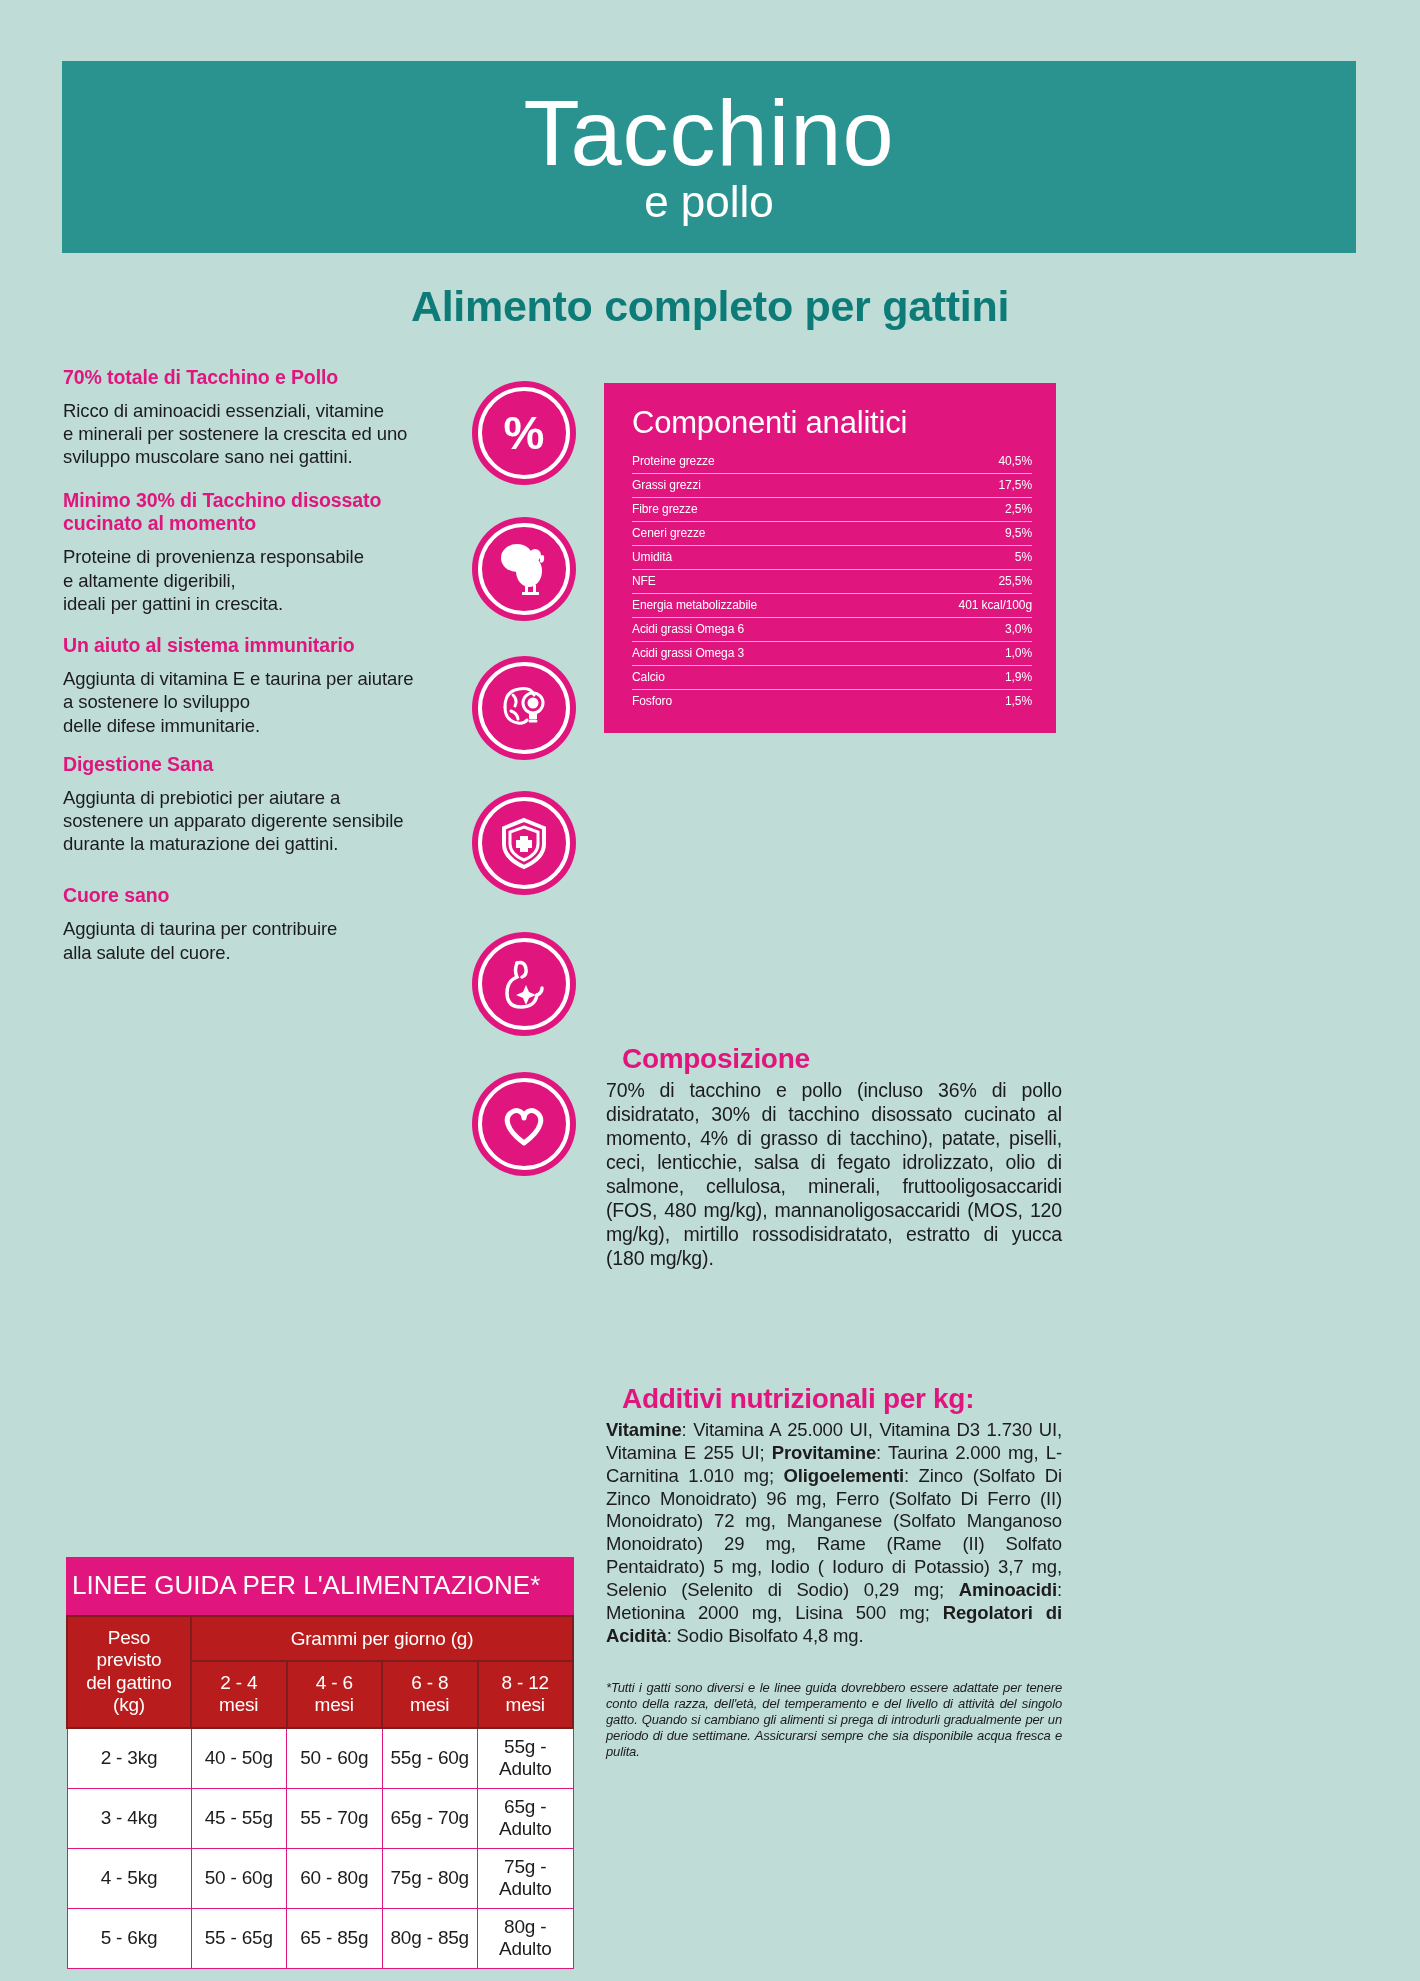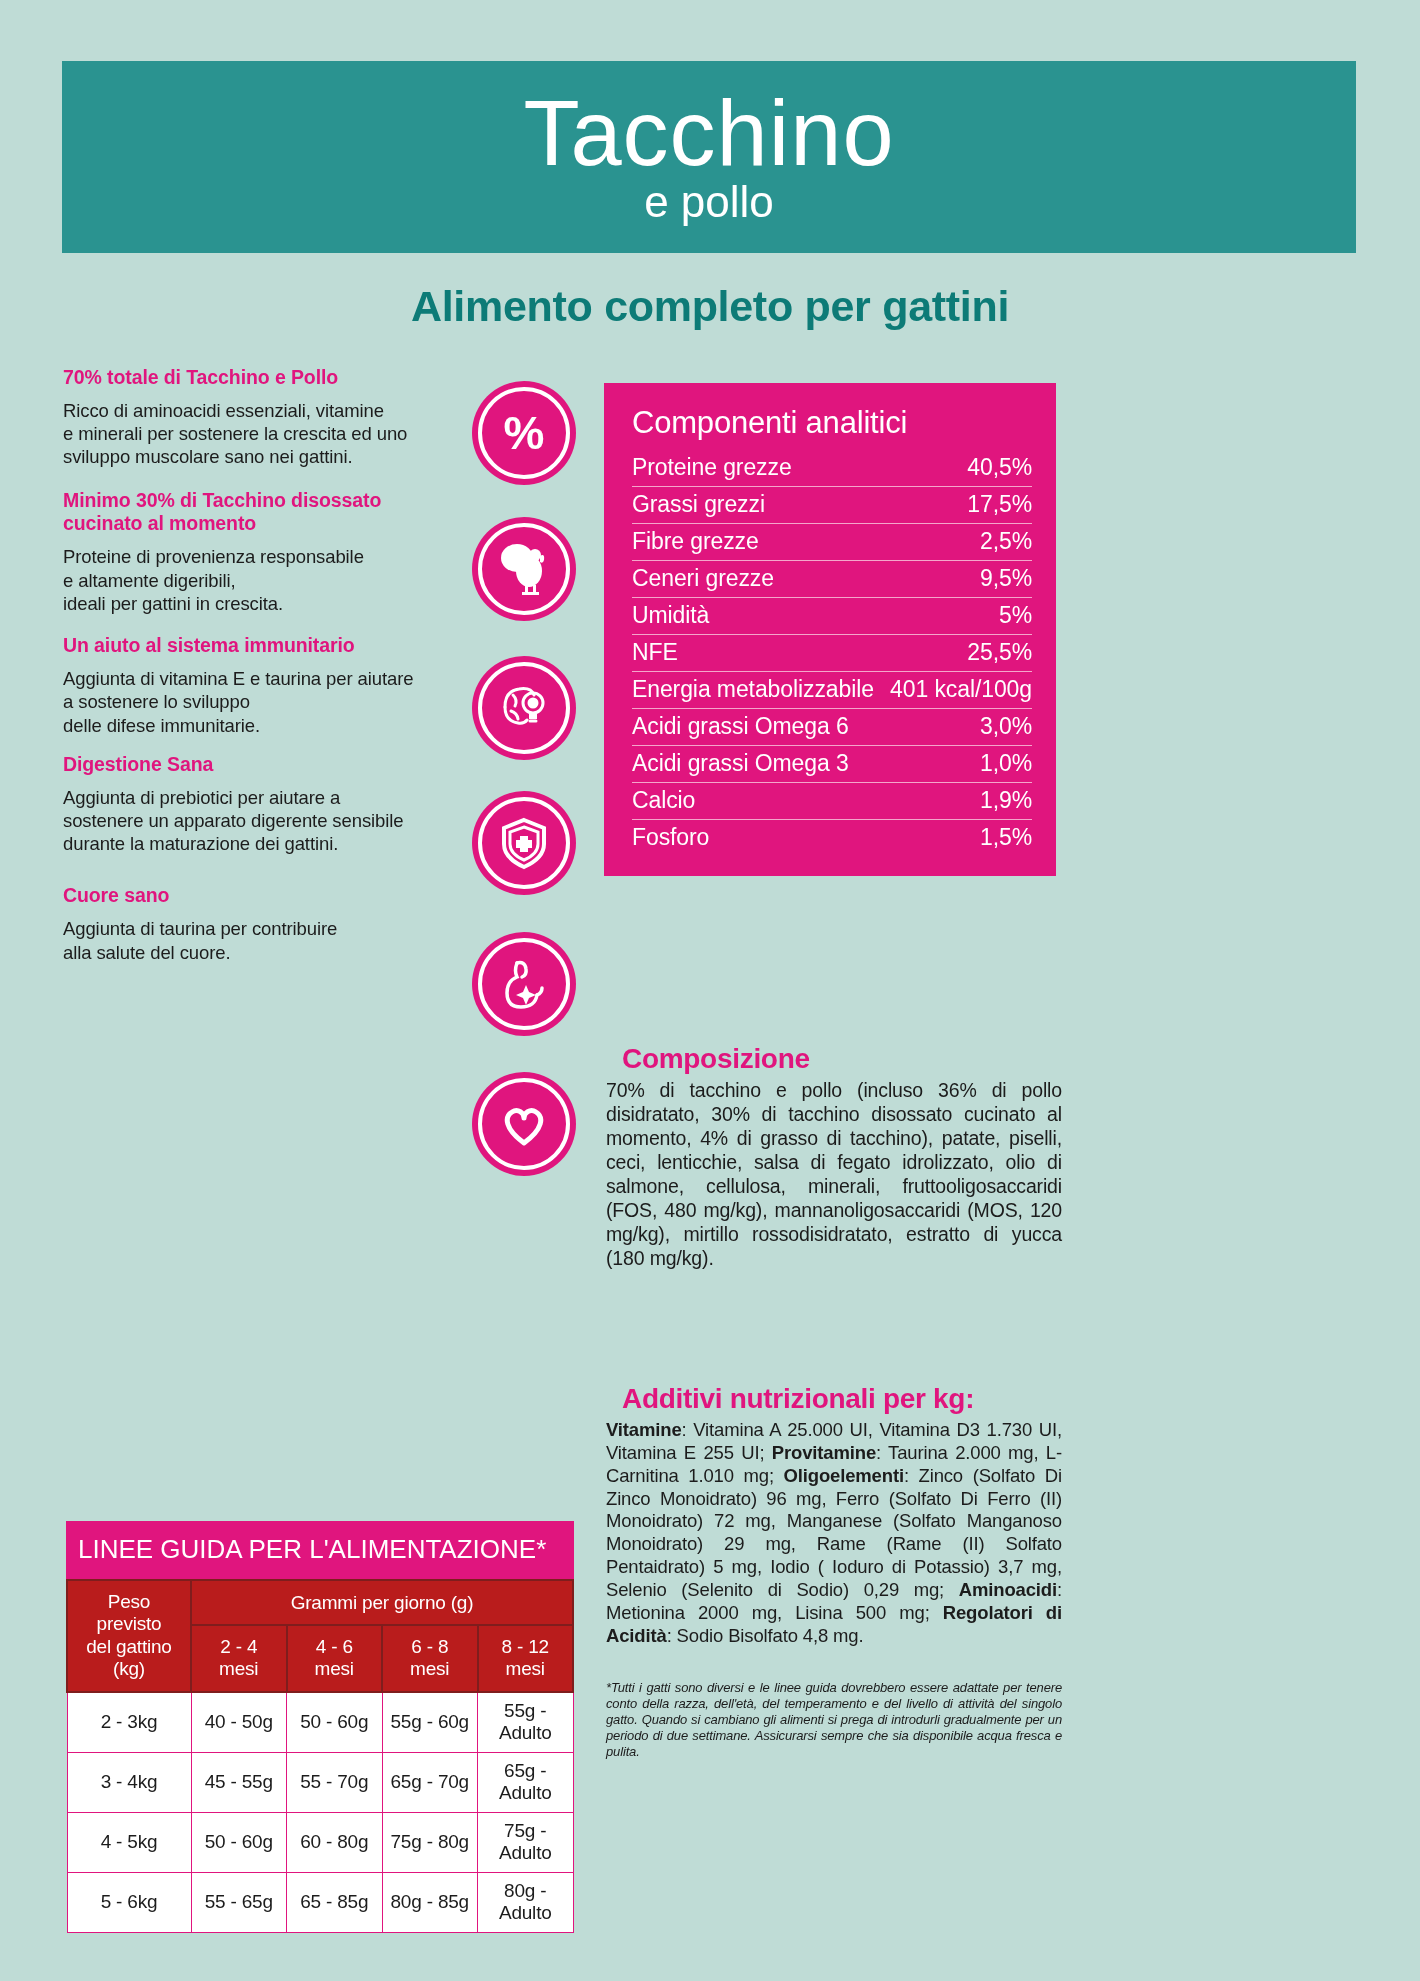--- a/index.html
+++ b/index.html
@@ -142,21 +142,21 @@
     font-size: 31px;
     font-weight: normal;
     margin: 0 0 9px 0;
     letter-spacing: -0.2px;
   }
   .an-row {
     display: flex;
     justify-content: space-between;
     align-items: baseline;
     color: #ffffff;
-    font-size: 23px;
+    font-size: 12px;
     padding: 4px 0 5px 0;
     border-bottom: 1.5px solid #f4a6cb;
     letter-spacing: -0.1px;
   }
   .an-row:last-child { border-bottom: none; }
   .an-label { white-space: nowrap; }
   .an-value { white-space: nowrap; }
 
   
   .sect {
@@ -200,22 +200,23 @@
   .feeding {
     position: absolute;
     left: 66px;
     top: 1521px;
     width: 508px;
   }
   .feeding-title {
     background: #e0157e;
     color: #ffffff;
     font-size: 26px;
-    padding: 13px 0 14px 12px;
+    padding: 13px 0 14px 6px;
     letter-spacing: 0px;
+    margin-top: 36px;
   }
   .feeding table {
     border-collapse: collapse;
     width: 100%;
     table-layout: fixed;
   }
   .feeding th, .feeding td {
     text-align: center;
     font-size: 19px;
     letter-spacing: -0.2px;

